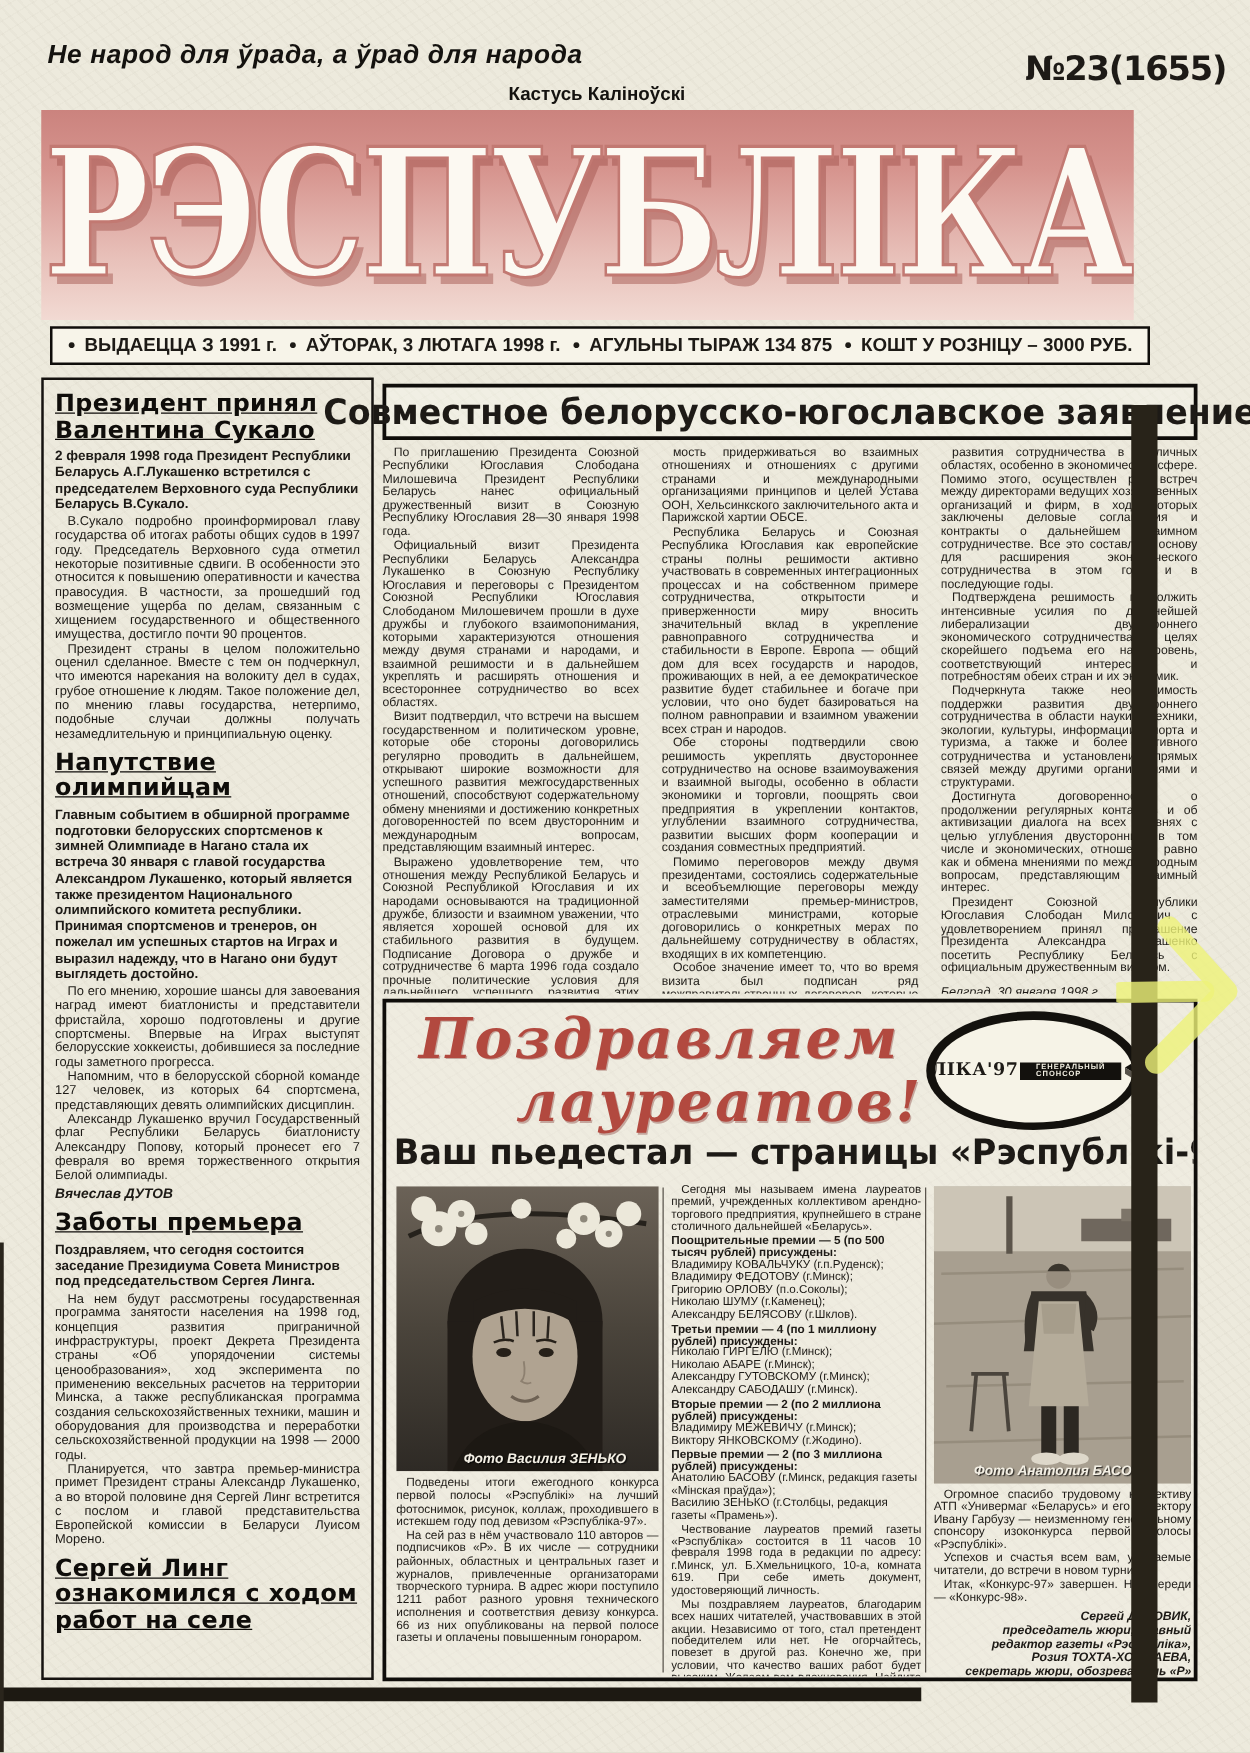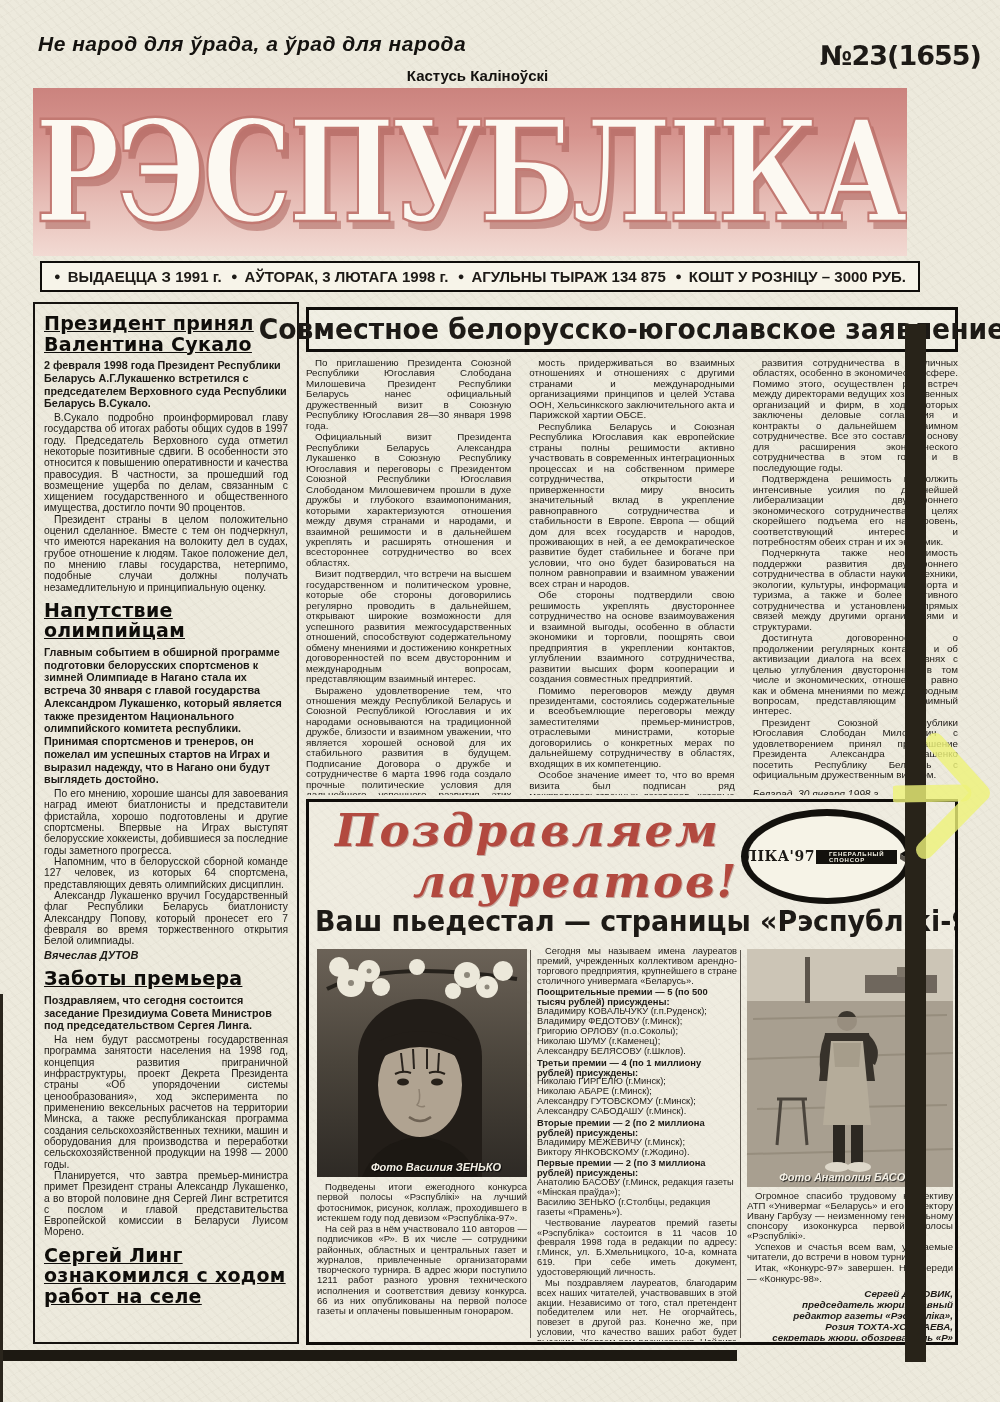--- a/index.html
+++ b/index.html
@@ -292,21 +292,21 @@
         </svg>
         <div class="caption">Фото Василия ЗЕНЬКО</div>
       </div>
       <div class="txt">
         <p>Подведены итоги ежегодного конкурса первой полосы «Рэспублікі» на лучший фотоснимок, рисунок, коллаж, проходившего в истекшем году под девизом «Рэспубліка-97».</p>
         <p>На сей раз в нём участвовало 110 авторов — подписчиков «Р». В их числе — сотрудники районных, областных и центральных газет и журналов, привлеченные организаторами творческого турнира. В адрес жюри поступило 1211 работ разного уровня технического исполнения и соответствия девизу конкурса. 66 из них опубликованы на первой полосе газеты и оплачены повышенным гонораром.</p>
       </div>
     </div>
 
     <div class="cm">
-      <div class="intro">Сегодня мы называем имена лауреатов премий, учрежденных коллективом арендно-торгового предприятия, крупнейшего в стране столичного универмага «Беларусь».</div>
+      <div class="intro">Сегодня мы называем имена лауреатов премий, учрежденных коллективом арендно-торгового предприятия, крупнейшего в стране столичного дальнейшей «Беларусь».</div>
       <div class="gh">Поощрительные премии — 5 (по 500 тысяч рублей) присуждены:</div>
       <div class="nm">Владимиру КОВАЛЬЧУКУ (г.п.Руденск);</div>
       <div class="nm">Владимиру ФЕДОТОВУ (г.Минск);</div>
       <div class="nm">Григорию ОРЛОВУ (п.о.Соколы);</div>
       <div class="nm">Николаю ШУМУ (г.Каменец);</div>
       <div class="nm">Александру БЕЛЯСОВУ (г.Шклов).</div>
       <div class="gh">Третьи премии — 4 (по 1 миллиону рублей) присуждены:</div>
       <div class="nm">Николаю ГИРГЕЛЮ (г.Минск);</div>
       <div class="nm">Николаю АБАРЕ (г.Минск);</div>
       <div class="nm">Александру ГУТОВСКОМУ (г.Минск);</div>

